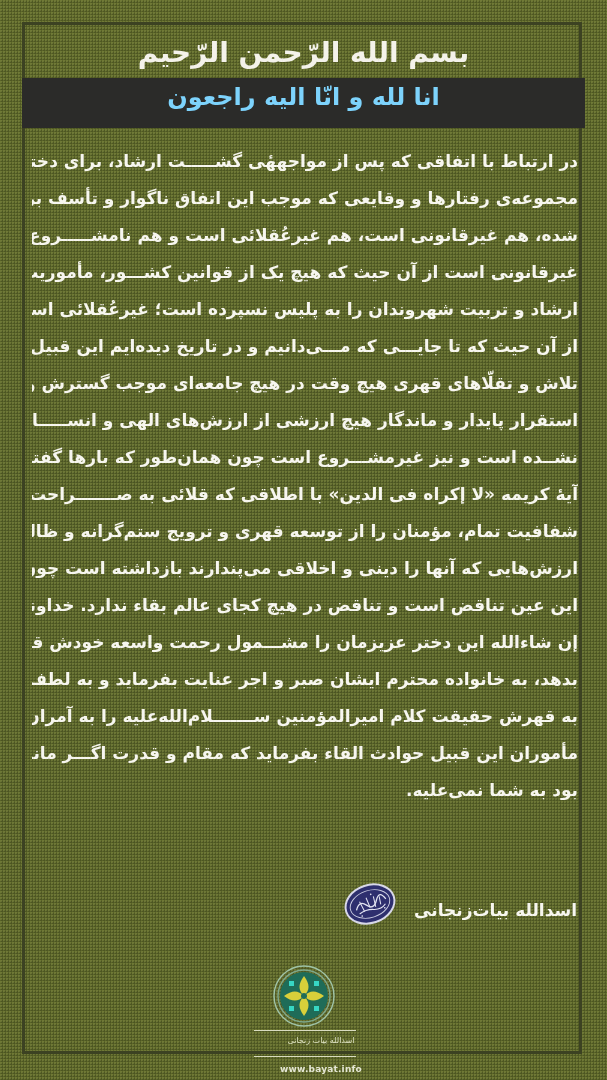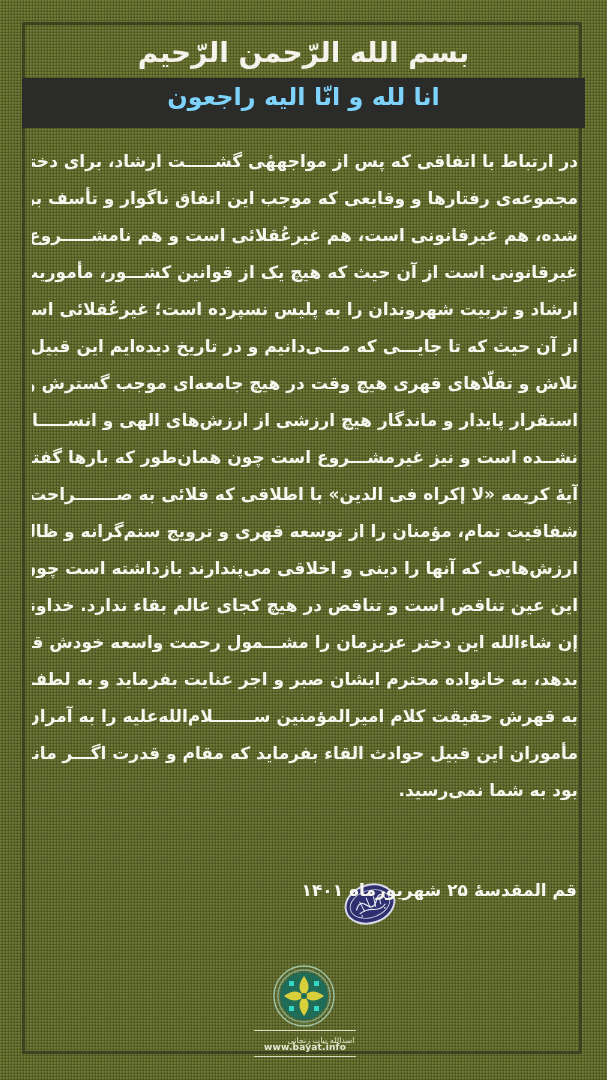--- a/index.html
+++ b/index.html
@@ -56,21 +56,21 @@
   .seal svg { width:100%; height:100%; }
   .logo {
     position:absolute; left:270px; top:962px; width:68px; height:68px;
   }
   .logo-caption {
     position:absolute; left:268px; top:1030px; width:106px; text-align:center;
     color:#dfe3c4; font-size:8px; direction:rtl;
   }
   .logo-rule { position:absolute; height:1px; background:#d9dcc0; }
   .logo-url {
-    position:absolute; left:248px; top:1042px; width:114px; text-align:center;
+    position:absolute; left:248px; top:1064px; width:114px; text-align:right;
     color:#e5e7d4; font-size:9px; font-weight:bold; letter-spacing:0.2px;
   }
 </style>
 </head>
 <body>
 
 <div class="frame"></div>
 
 <div class="bismillah">بسم الله الرّحمن الرّحیم</div>
 
@@ -88,37 +88,37 @@
   <div class="line">استقرار پایدار و ماندگار هیچ ارزشی از ارزش‌های الهی و انســـــانی</div>
   <div class="line">نشــده است و نیز غیرمشـــروع است چون همان‌طور که بارها گفته‌ام</div>
   <div class="line">آیهٔ کریمه «لا إکراه فی الدین» با اطلاقی که قلائی به صـــــــراحت و</div>
   <div class="line">شفافیت تمام، مؤمنان را از توسعه قهری و ترویج ستم‌گرانه و ظالمانهٔ</div>
   <div class="line">ارزش‌هایی که آنها را دینی و اخلاقی می‌پندارند بازداشته است چون</div>
   <div class="line">این عین تناقض است و تناقض در هیچ کجای عالم بقاء ندارد. خداوند</div>
   <div class="line">إن شاءالله این دختر عزیزمان را مشـــمول رحمت واسعه خودش قرار</div>
   <div class="line">بدهد، به خانواده محترم ایشان صبر و اجر عنایت بفرماید و به لطف یا</div>
   <div class="line">به قهرش حقیقت کلام امیرالمؤمنین ســـــــلام‌الله‌علیه را به آمران و</div>
   <div class="line">مأموران این قبیل حوادث القاء بفرماید که مقام و قدرت اگـــر ماندنـــی</div>
-  <div class="line last">بود به شما نمی‌رسید.</div>
+  <div class="line last">بود به شما نمی‌علیه.</div>
 </div>
 
 <div class="seal">
   <svg viewBox="0 0 52 40" preserveAspectRatio="none">
     <ellipse cx="26" cy="20" rx="22" ry="15" fill="none" stroke="#c9cbe0" stroke-width="1"></ellipse>
     <path d="M10 22 Q16 12 22 20 T34 18 T44 20" fill="none" stroke="#e0e2f0" stroke-width="1.4"></path>
     <path d="M12 27 Q20 24 28 27 T42 25" fill="none" stroke="#e0e2f0" stroke-width="1.2"></path>
     <path d="M16 14 L18 26 M24 12 L25 24 M32 13 L31 25 M38 15 L37 24" stroke="#e0e2f0" stroke-width="1.1"></path>
     <circle cx="14" cy="30" r="0.9" fill="#e0e2f0"></circle>
       <circle cx="30" cy="10" r="0.9" fill="#e0e2f0"></circle>
     <circle cx="40" cy="29" r="0.9" fill="#e0e2f0"></circle>
   </svg>
 </div>
 
 <div class="signature">
-  <div>قم المقدسهٔ ۲۵ شهریورماه ۱۴۰۱</div>
+  <div style="margin-top:20px;">اسدالله بیات‌زنجانی</div>
 </div>
 
 <div class="logo">
   <svg viewBox="0 0 68 68" width="68" height="68">
     <g fill="none" stroke="#9fc3a8" stroke-width="1.4">
       <circle cx="34" cy="34" r="30"></circle>
       <circle cx="34" cy="34" r="26" stroke="#7fa98c"></circle>
     </g>
     <g fill="#1f6c58">
       <circle cx="34" cy="34" r="24"></circle>

